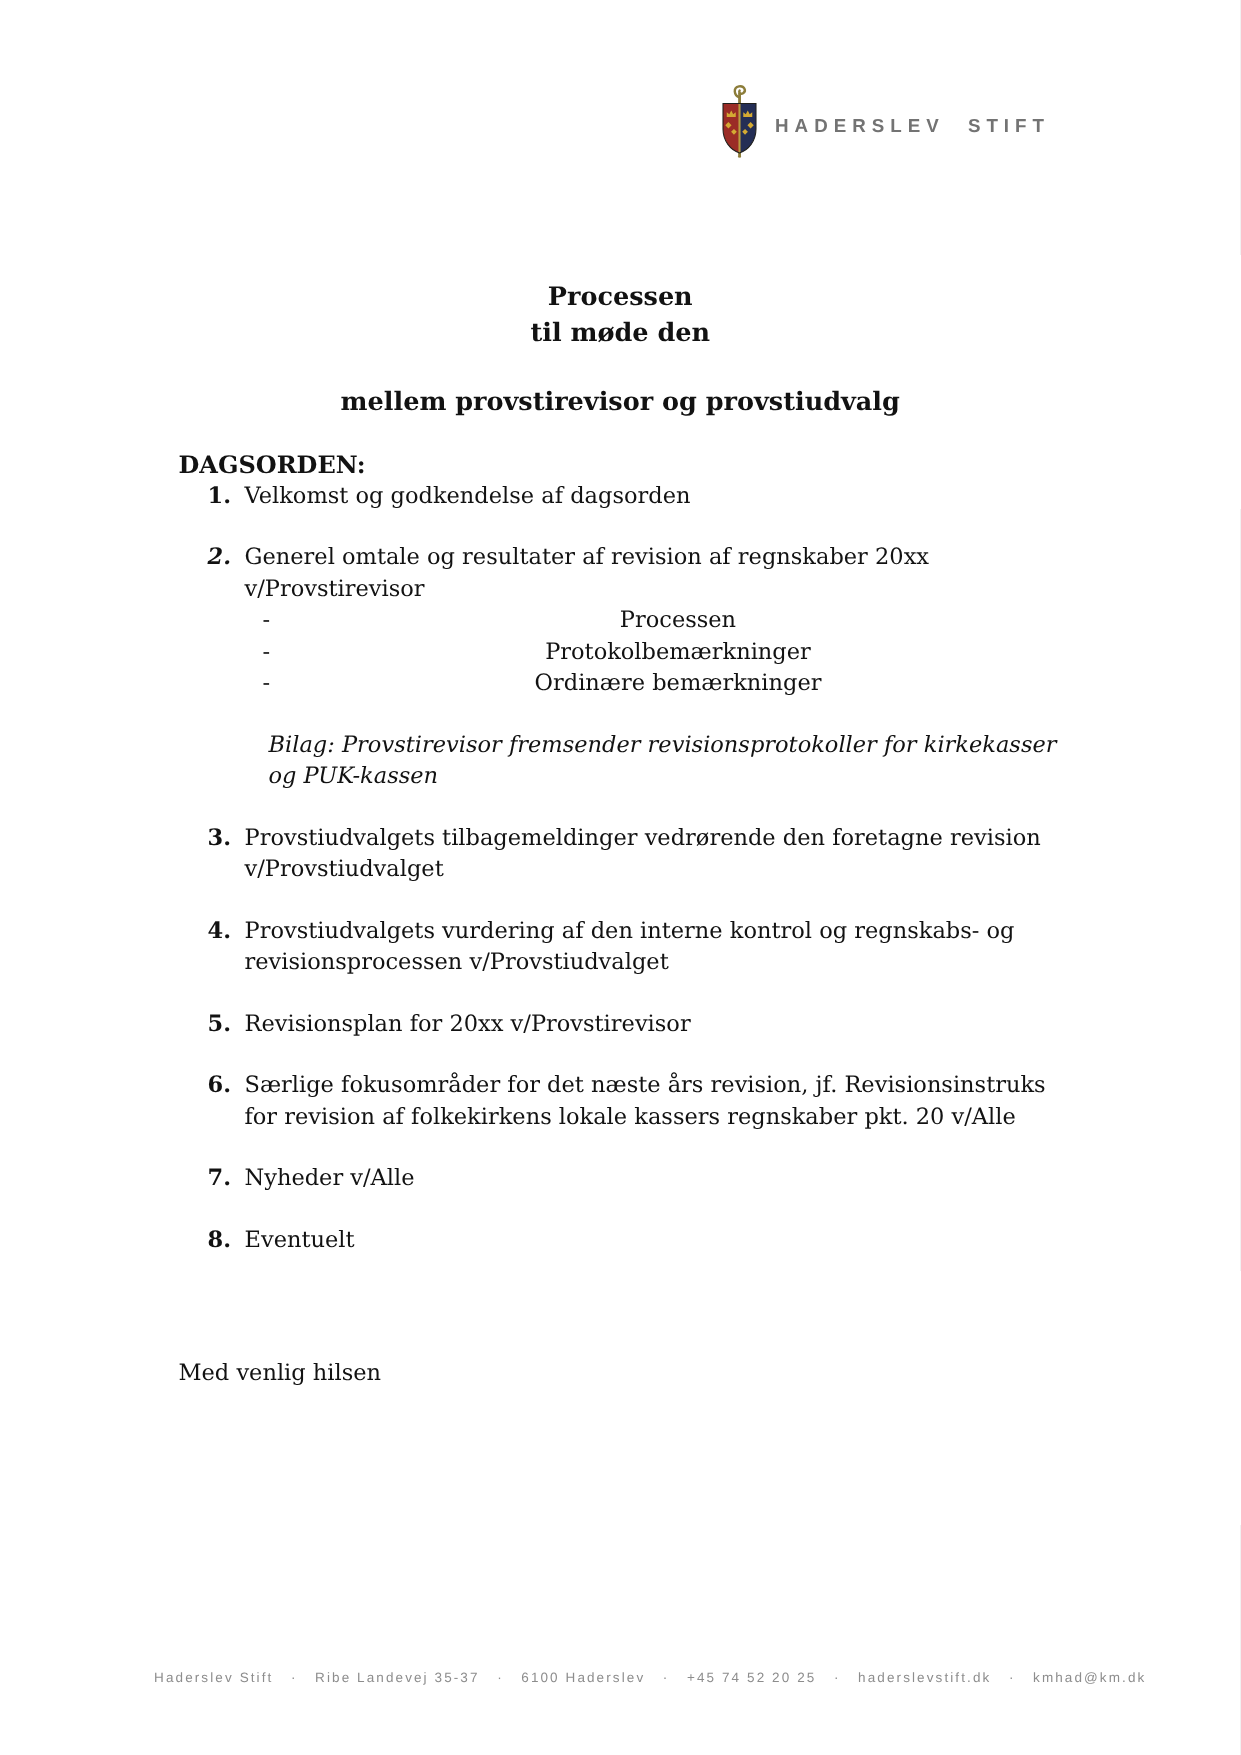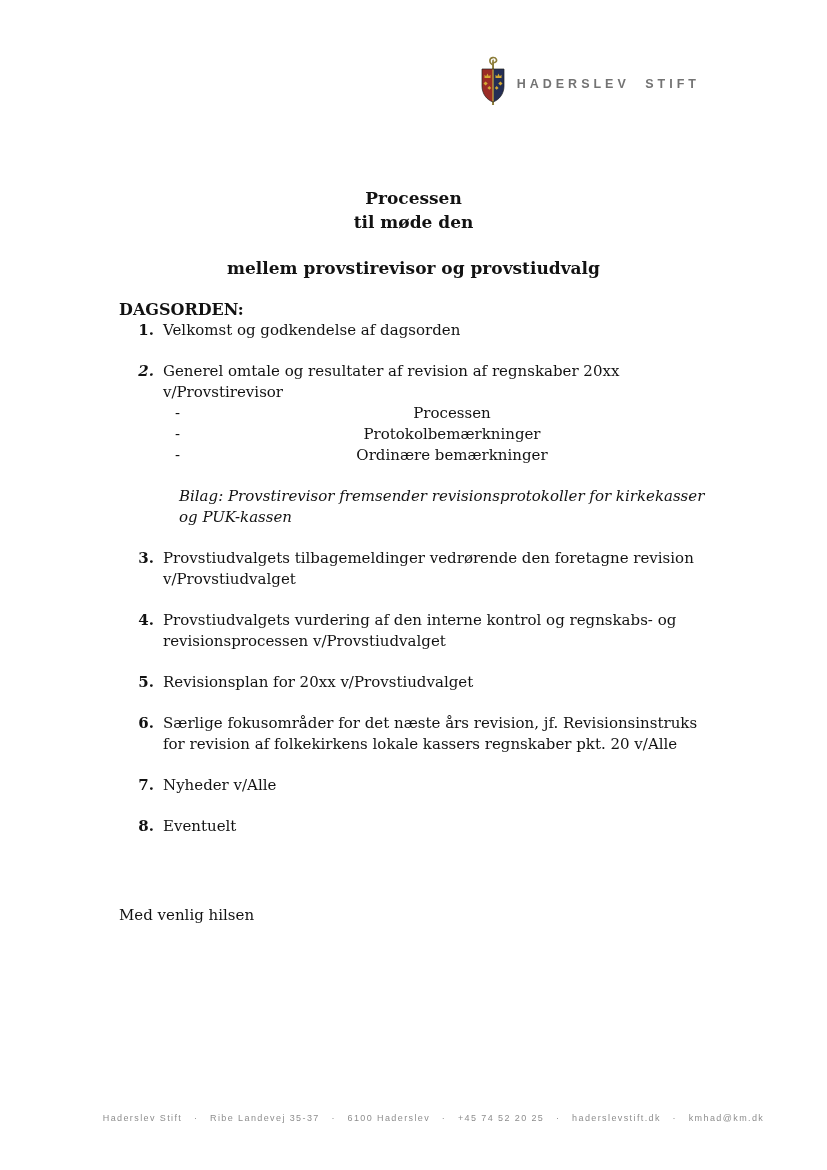--- a/index.html
+++ b/index.html
@@ -158,21 +158,21 @@
       <div class="agenda-item">
         <div class="item-row">
           <span class="item-num">4.</span>
           <span class="item-text">Provstiudvalgets vurdering af den interne kontrol og regnskabs- og revisionsprocessen v/Provstiudvalget</span>
         </div>
       </div>
 
       <div class="agenda-item">
         <div class="item-row">
           <span class="item-num">5.</span>
-          <span class="item-text">Revisionsplan for 20xx v/Provstiudvalget</span>
+          <span class="item-text">Revisionsplan for 20xx v/Provstirevisor</span>
         </div>
       </div>
 
       <div class="agenda-item">
         <div class="item-row">
           <span class="item-num">6.</span>
           <span class="item-text">Særlige fokusområder for det næste års revision, jf. Revisionsinstruks for revision af folkekirkens lokale kassers regnskaber pkt. 20 v/Alle</span>
         </div>
       </div>
 

